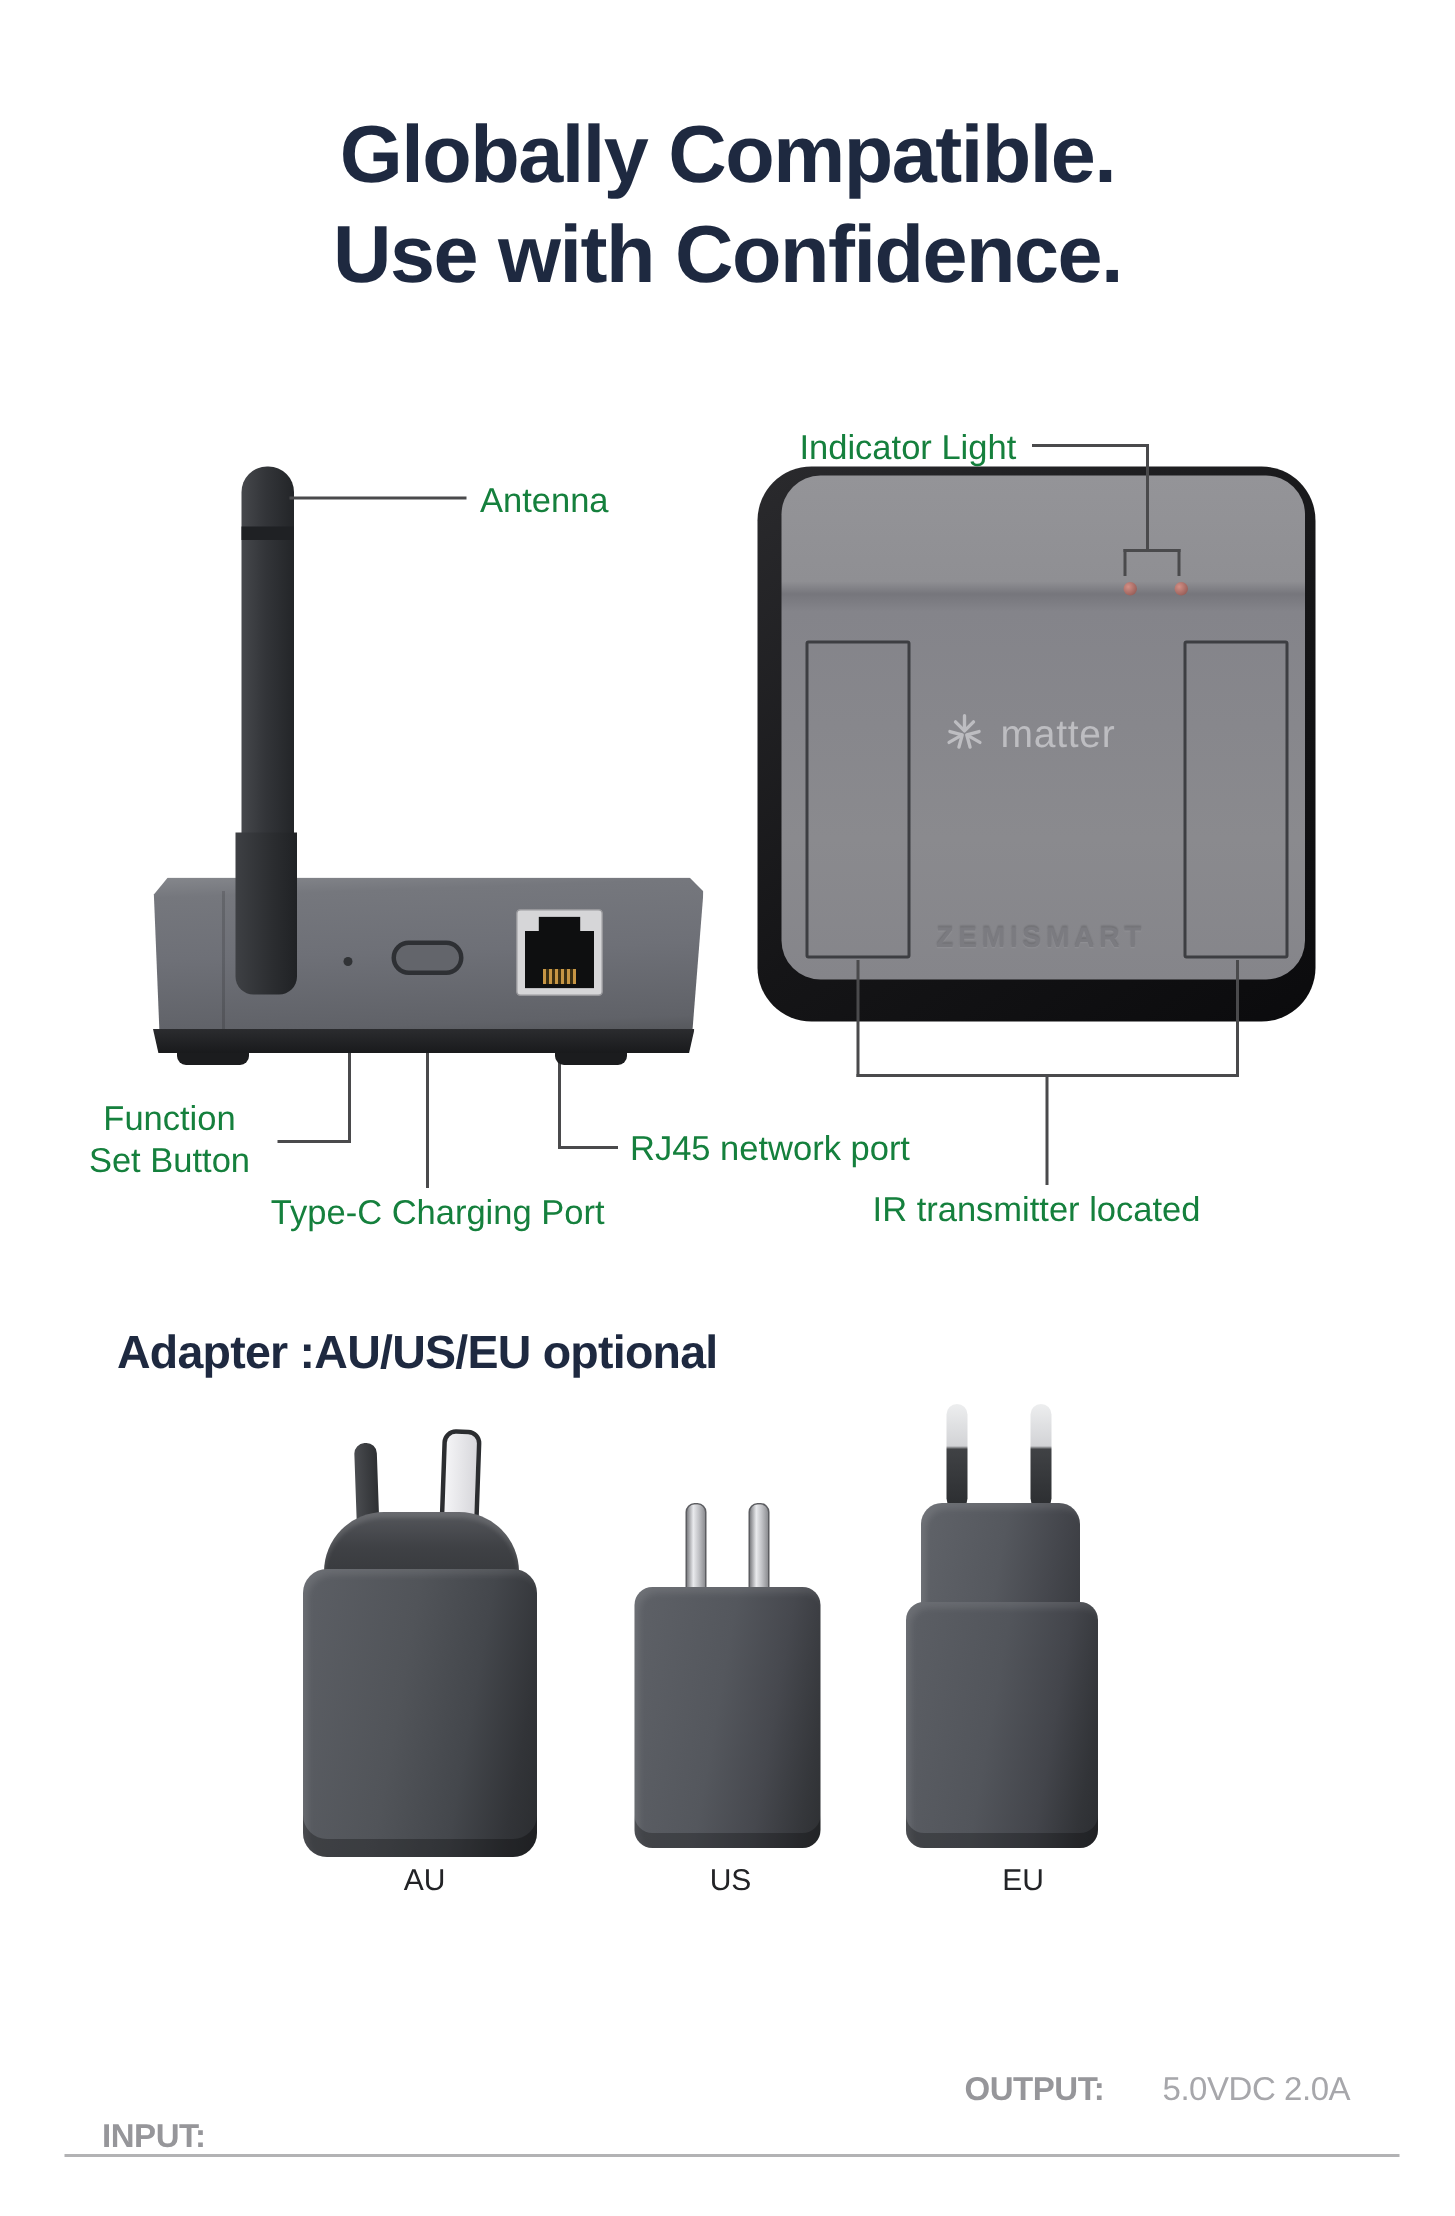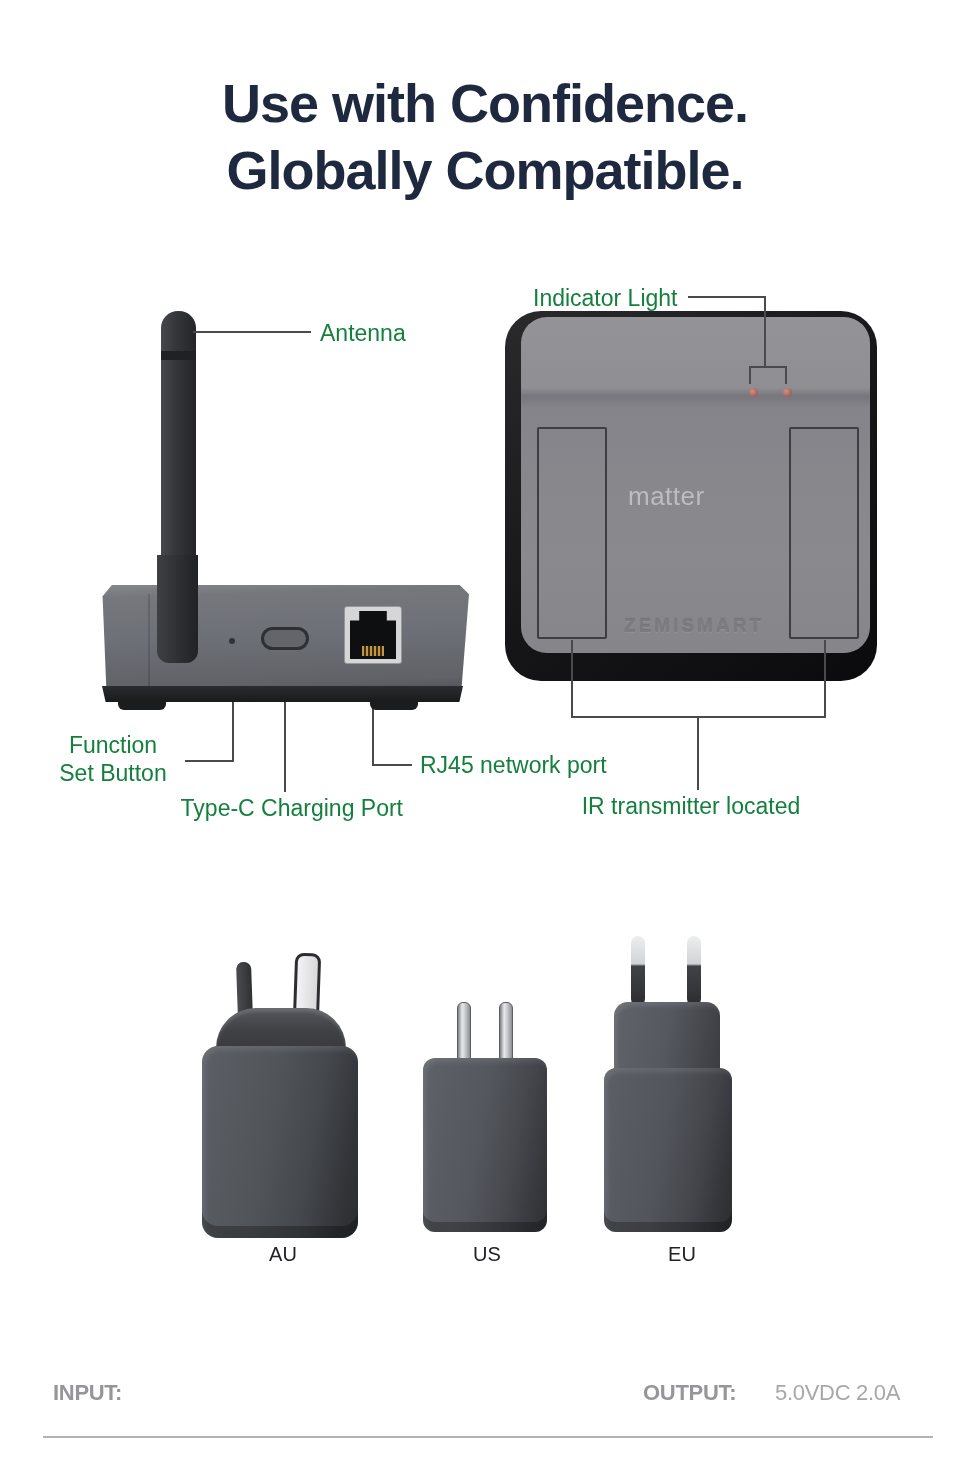--- a/index.html
+++ b/index.html
@@ -43,21 +43,21 @@
   .rj45-pins{left:362px;top:646px;width:22px;height:10px;z-index:9;
     background:repeating-linear-gradient(90deg,#c69544 0 2px,#3a2e12 2px 4px);}
 
   
   .hub-top-outer{left:505px;top:311px;width:372px;height:370px;border-radius:36px;
     background:linear-gradient(145deg,#2a2a2d 0%,#151517 55%,#0b0b0d 100%);}
   .hub-top-face{left:521px;top:317px;width:349px;height:336px;border-radius:26px;
     background:linear-gradient(180deg,#949498 0%,#8f8f93 21%,#76767c 23.5%,#84848a 27%,#8a8a8e 72%,#85858a 100%);}
   .led{width:9px;height:9px;border-radius:50%;
     background:radial-gradient(circle at 35% 35%,#d49086,#9c625c 70%,#87534e 100%);z-index:5;}
-  .matter-logo{left:628px;top:472px;height:34px;display:flex;align-items:center;gap:9px;z-index:5;flex-direction:column;}
+  .matter-logo{left:628px;top:472px;height:34px;display:flex;align-items:center;gap:9px;z-index:5;}
   .matter-text{font-size:26px;font-weight:400;letter-spacing:0.5px;color:#bdbdc1;}
   .ir-window{top:427px;width:70px;height:212px;border:2px solid #3d3e42;border-radius:2px;
     box-sizing:border-box;z-index:5;}
   .embossed{left:594px;top:615px;width:200px;text-align:center;font-size:19px;font-weight:700;
     letter-spacing:3px;color:#74747a;opacity:0.6;z-index:5;
     text-shadow:0 -1px 1px rgba(0,0,0,0.25),0 1px 1px rgba(255,255,255,0.15);}
 
   
   .section-heading{left:78px;top:884px;font-size:31px;font-weight:700;letter-spacing:-0.5px;color:#1e2940;}
   .adapter-label{top:1243px;width:100px;text-align:center;font-size:20px;color:#222326;}
@@ -94,22 +94,22 @@
   .spec-label{font-weight:700;color:#96969a;}
   .spec-value{font-weight:400;color:#a7a7ab;}
   .divider{left:43px;top:1436px;width:890px;height:2px;background:#b2b2b4;}
 </style>
 </head>
 <body>
 
 <div id="canvas">
 
   <div class="abs title">
+    <div>Globally Compatible.</div>
     <div>Use with Confidence.</div>
-    <div>Globally Compatible.</div>
   </div>
 
   <div>
     <div class="abs antenna-rod"></div>
     <div class="abs antenna-ring"></div>
     <div class="abs hub-rear-body"></div>
     <div class="abs hub-rear-crease"></div>
     <div class="abs antenna-lower"></div>
     <div class="abs hub-rear-base"></div>
     <div class="abs hub-foot" style="left:118px;"></div>
@@ -175,20 +175,21 @@
     <div class="abs cline" style="left:749px;top:366px;width:2px;height:18px;"></div>
     <div class="abs cline" style="left:785px;top:366px;width:2px;height:18px;"></div>
 
     <div class="abs cline" style="left:571px;top:640px;width:2px;height:78px;"></div>
     <div class="abs cline" style="left:824px;top:640px;width:2px;height:78px;"></div>
     <div class="abs cline" style="left:571px;top:716px;width:255px;height:2px;"></div>
     <div class="abs cline" style="left:697px;top:716px;width:2px;height:74px;"></div>
     <div class="abs callout" style="left:561px;top:792px;width:260px;text-align:center;">IR transmitter located</div>
   </div>
 
+  <div class="abs section-heading">Adapter :AU/US/EU optional</div>
 
   <div>
     <div class="abs au-pin-left"></div>
     <div class="abs au-pin-right"></div>
     <div class="abs au-cap"></div>
     <div class="abs au-body"></div>
     <div class="abs adapter-label" style="left:233px;">AU</div>
   </div>
 
   <div>
@@ -199,19 +200,19 @@
   </div>
 
   <div>
     <div class="abs eu-pin" style="left:631px;"></div>
     <div class="abs eu-pin" style="left:687px;"></div>
     <div class="abs eu-top"></div>
     <div class="abs eu-body"></div>
     <div class="abs adapter-label" style="left:632px;">EU</div>
   </div>
 
-  <div class="abs spec spec-label" style="left:53px;">INPUT:</div>
+  <div class="abs spec spec-label" style="left:68px;margin-top:31px;">INPUT:</div>
   <div class="abs spec spec-label" style="left:643px;">OUTPUT:</div>
   <div class="abs spec spec-value" style="left:775px;">5.0VDC 2.0A</div>
 
   <div class="abs divider"></div>
 
 </div>
 
 </body></html>

